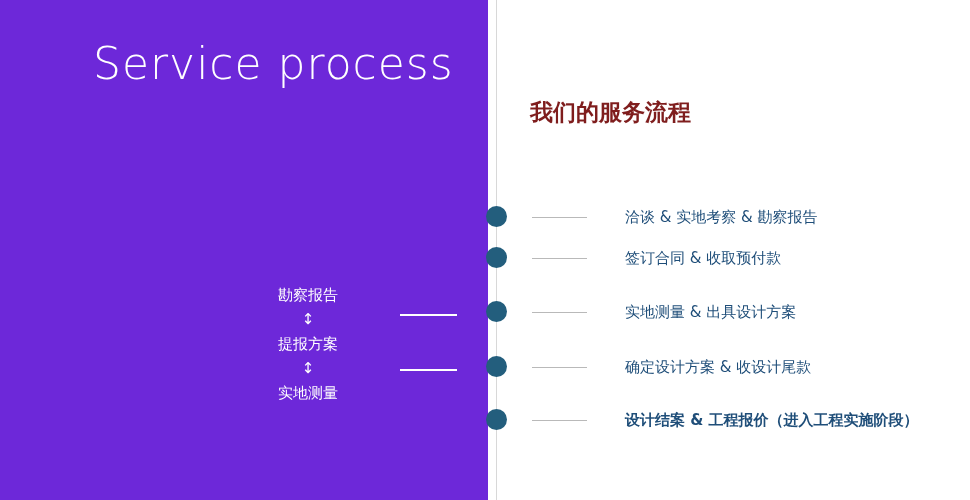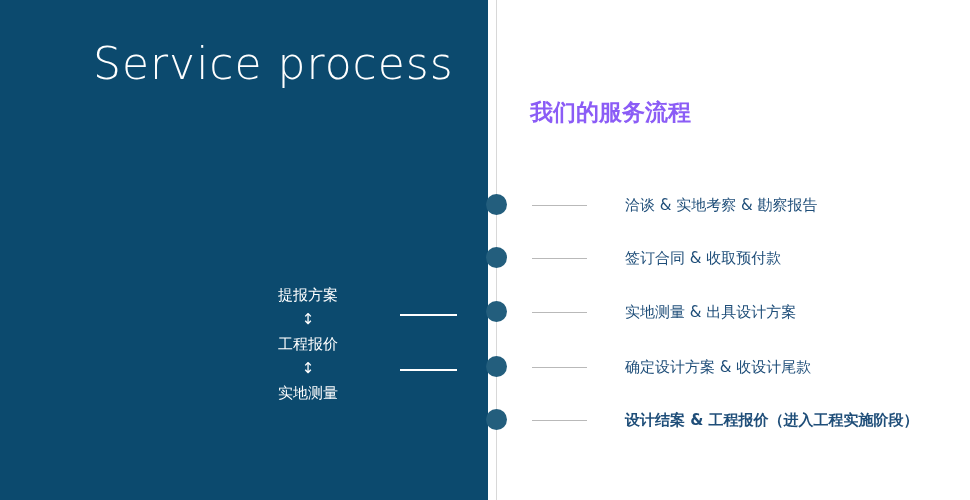--- a/index.html
+++ b/index.html
@@ -13,21 +13,21 @@
     width: 970px;
     height: 500px;
     background: #ffffff;
     overflow: hidden;
   }
   
   .left-panel {
     position: absolute;
     left: 0; top: 0;
     width: 488px; height: 500px;
-    background: #0c4a6e;
+    background: #6d28d9;
   }
   .title {
     position: absolute;
     left: 93px; top: 38px;
     color: #ffffff;
     font-size: 44px;
     font-weight: 300;
     letter-spacing: 1px;
     white-space: nowrap;
   }
@@ -53,21 +53,21 @@
   .divider {
     position: absolute;
     left: 496px; top: 0;
     width: 1px; height: 500px;
     background: #d8d8d8;
   }
   
   .heading {
     position: absolute;
     left: 530px; top: 97px;
-    color: #8b5cf6;
+    color: #7f1d1d;
     font-size: 23px;
     font-weight: bold;
     white-space: nowrap;
   }
   .step-row {
     position: absolute;
     left: 0;
     width: 970px; height: 22px;
   }
   .dot {
@@ -84,38 +84,38 @@
     background: #b9b9b9;
   }
   .step-label {
     position: absolute;
     left: 625px; top: 0;
     line-height: 22px;
     color: #1f4e79;
     font-size: 15px;
     white-space: nowrap;
   }
-  .row-1 { top: 194px; padding-left: 37px; }
+  .row-1 { top: 206px; padding-left: 37px; }
   .row-2 { top: 247px; }
   .row-3 { top: 301px; }
   .row-4 { top: 356px; }
   .row-5 { top: 409px; font-weight: bold; }
 </style>
 </head>
 <body>
 
 <div class="canvas">
 
   <div class="left-panel">
     <div class="title">Service process</div>
 
     <div class="plan-block">
+      <div class="plan-step">勘察报告</div>
+      <div class="plan-arrow">↕</div>
       <div class="plan-step">提报方案</div>
-      <div class="plan-arrow">↕</div>
-      <div class="plan-step">工程报价</div>
       <div class="plan-arrow">↕</div>
       <div class="plan-step">实地测量</div>
     </div>
 
     <div class="white-line line-1"></div>
     <div class="white-line line-2"></div>
   </div>
 
   <div class="divider"></div>
 

